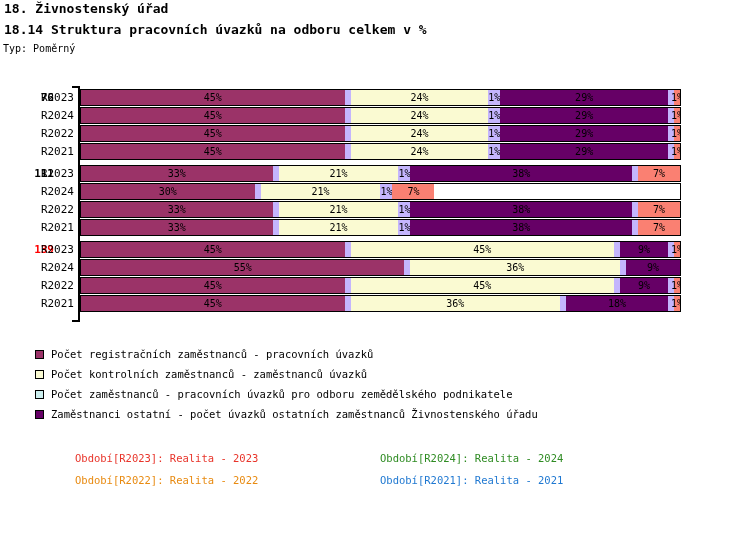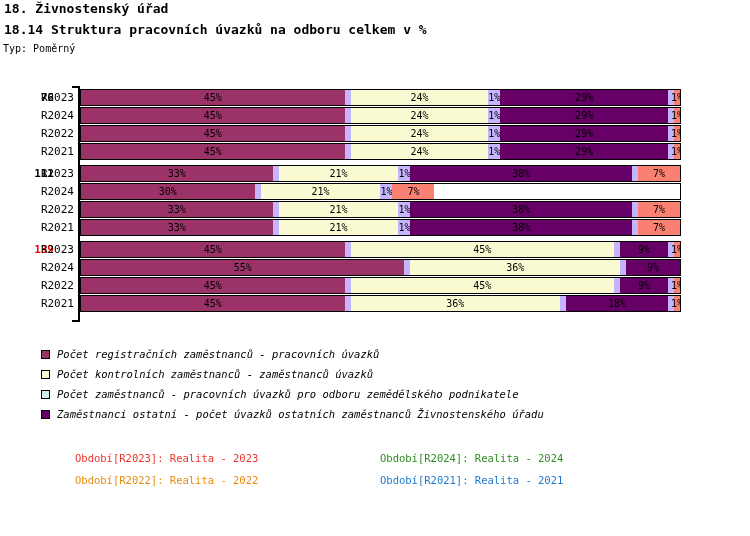--- a/index.html
+++ b/index.html
@@ -125,24 +125,23 @@
     white-space: pre;
     overflow: visible;
     flex: none;
   }
   .seg:last-child { border-right: none; }
   .seg span { pointer-events: none; }
 
   
   #legend {
     position: absolute;
-    left: 41px;
+    left: 35px;
     top: 344px;
     width: 700px;
-    font-style: italic;
   }
   .legend-row {
     position: relative;
     height: 20px;
     display: flex;
     align-items: center;
   }
   .legend-swatch {
     width: 9px;
     height: 9px;

